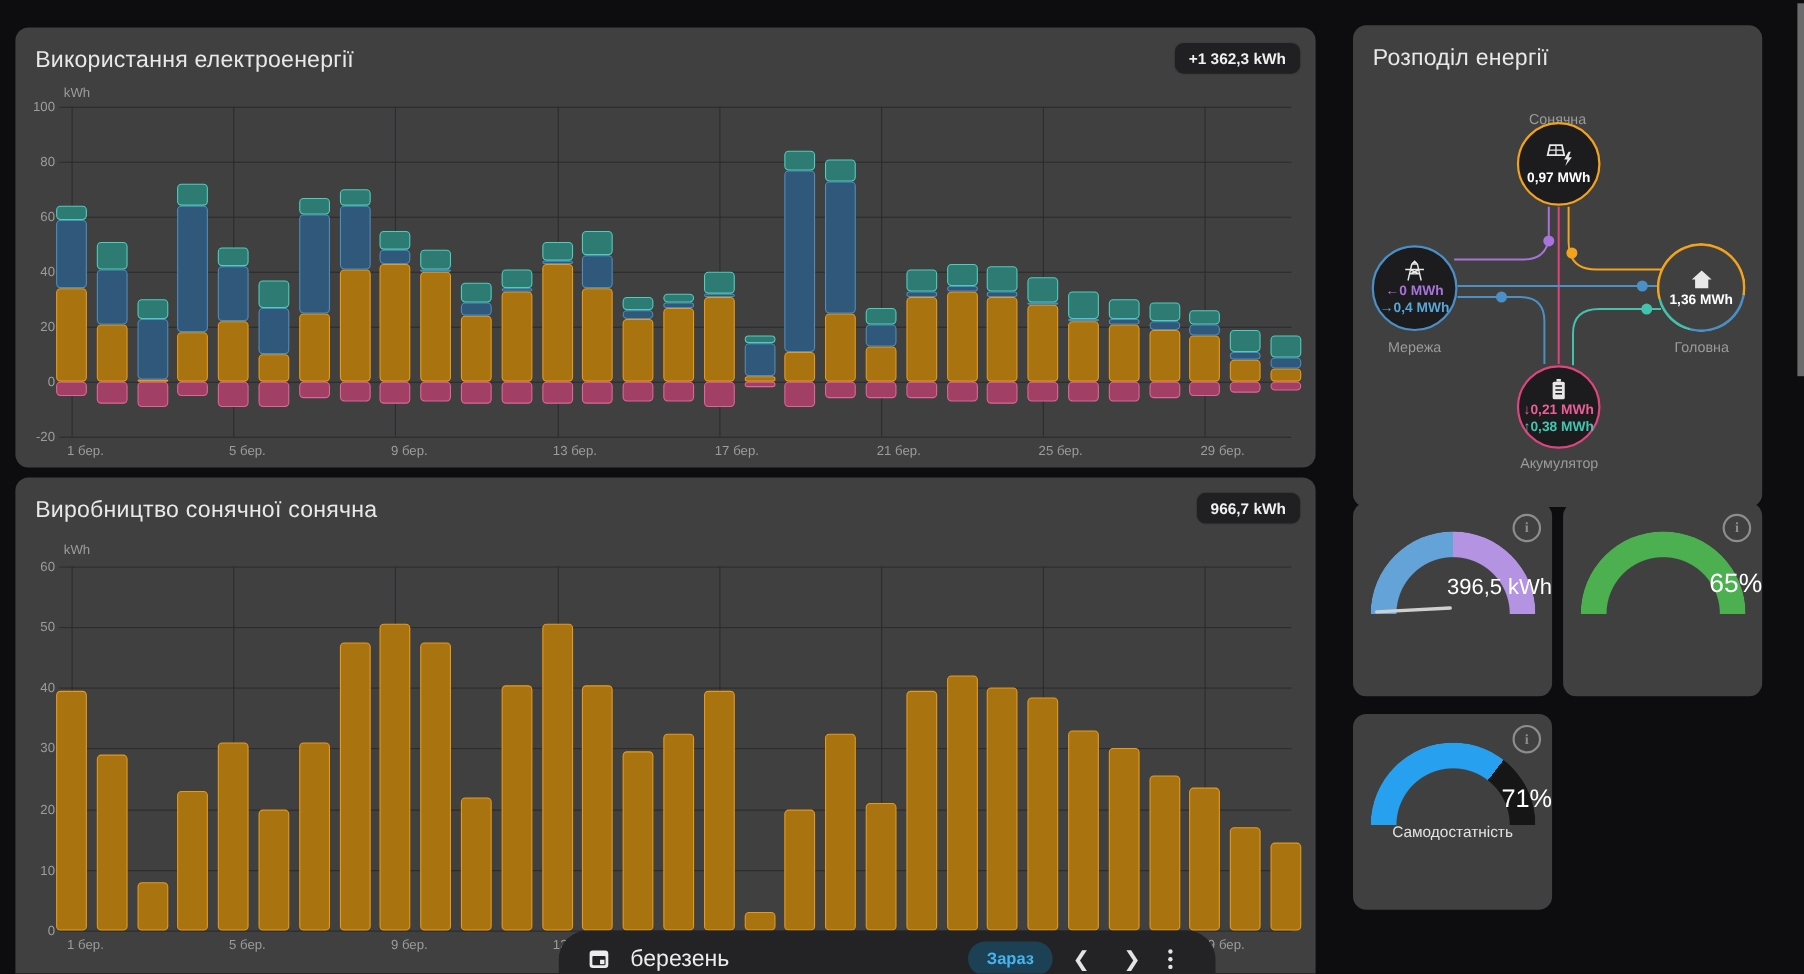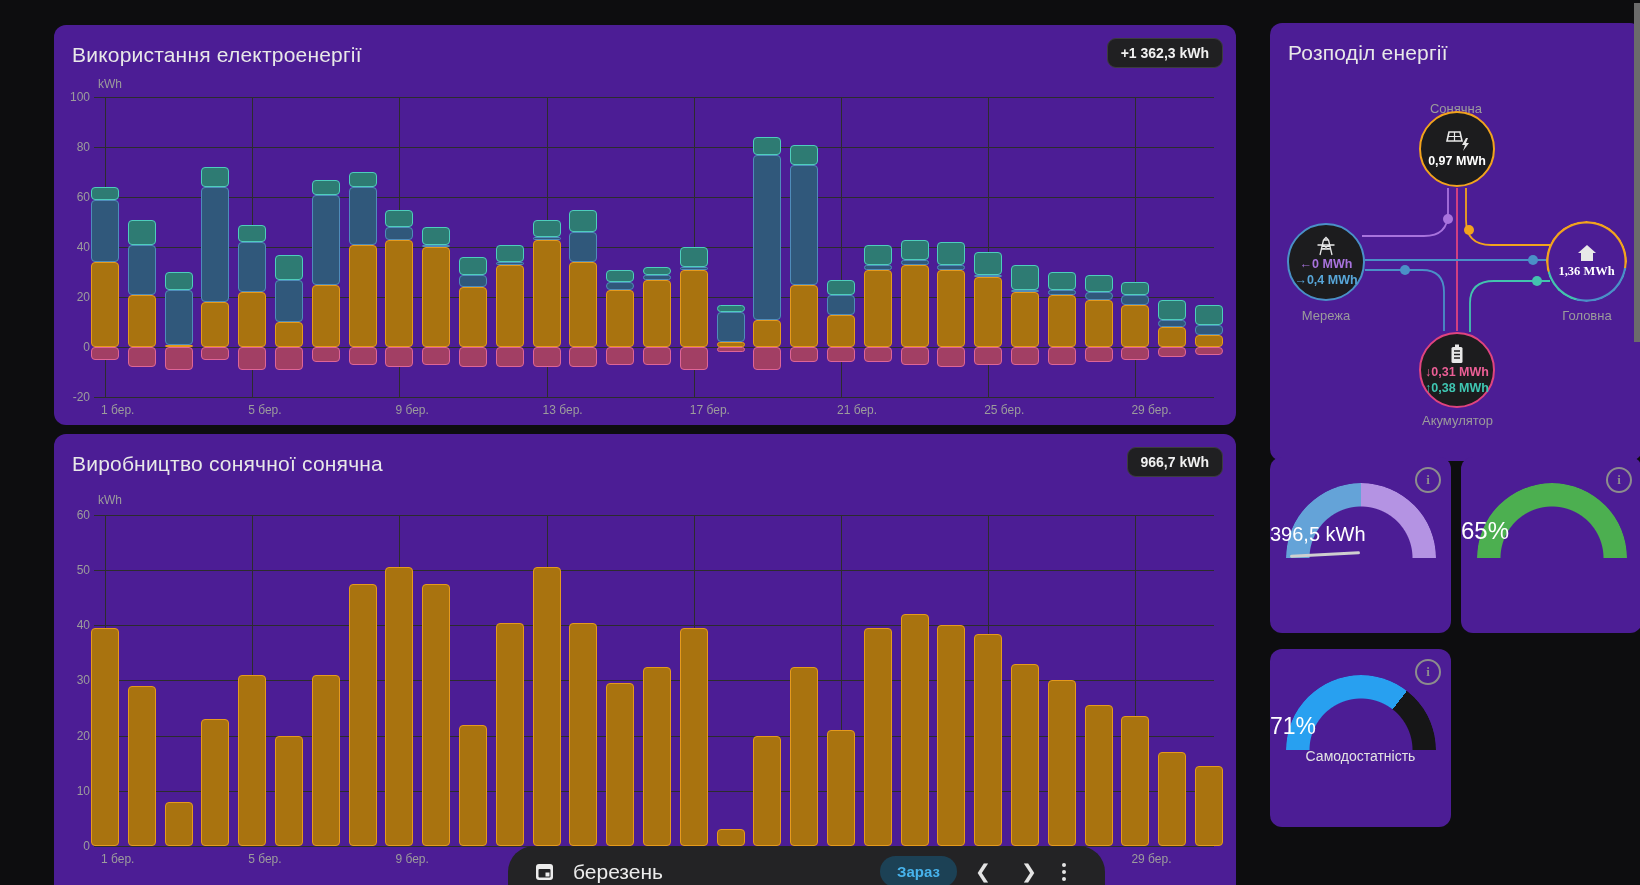--- a/index.html
+++ b/index.html
@@ -1,18 +1,18 @@
 <!DOCTYPE html>
 <html><head>
 <meta charset="utf-8">
 <style>
   html,body{margin:0;padding:0;background:#0d0d0f;width:1640px;height:885px;overflow:hidden;
     font-family:"Liberation Sans", sans-serif;}
   .stage{position:relative;width:1640px;height:885px;background:#0d0d0f;}
-  .card{position:absolute;background:#4c1d95;border-radius:12px;margin-left:40px;}
+  .card{position:absolute;background:#404040;border-radius:12px;}
   .card-title{position:absolute;left:18px;top:18px;font-size:21px;color:#e8e8e8;letter-spacing:.2px;}
   .badge{position:absolute;top:13px;right:13px;border:1px solid #3c3c3e;border-radius:9px;
     padding:6px 13px;font-size:14px;font-weight:bold;color:#f1f1f1;background:#202022;}
   .plot{position:absolute;left:0;top:0;width:100%;height:100%;}
   .gridline-h{position:absolute;height:1px;background:#2c2c2e;}
   .gridline-v{position:absolute;width:1px;background:#2c2c2e;}
   .ytick{position:absolute;font-size:12px;color:#9c9c9c;width:32px;text-align:right;}
   .xtick{position:absolute;font-size:12px;color:#9c9c9c;white-space:nowrap;}
   .unit{position:absolute;font-size:12px;color:#9c9c9c;}
   .bar-seg{position:absolute;border-radius:4px;box-sizing:border-box;}
@@ -21,21 +21,21 @@
     border-radius:50%;background:#1c1c1e;z-index:2;}
   .node-ring{box-sizing:border-box;}
   .node-label{position:absolute;font-size:13px;color:#9b9b9b;white-space:nowrap;}
   .node-value{font-size:12.5px;font-weight:bold;color:#ffffff;margin-top:2px;white-space:nowrap;}
   .node-subvalue{font-size:12.5px;font-weight:bold;white-space:nowrap;line-height:16px;}
   
   .gauge-wrap{position:absolute;left:50%;transform:translateX(-50%);top:26px;width:150px;height:76px;overflow:hidden;}
   .gauge-arc{width:150px;height:150px;border-radius:50%;
     -webkit-mask:radial-gradient(farthest-side,transparent calc(100% - 24px),#000 calc(100% - 23px));
             mask:radial-gradient(farthest-side,transparent calc(100% - 24px),#000 calc(100% - 23px));}
-  .gauge-value{position:absolute;width:100%;text-align:left;top:72px;font-size:21px;color:#ffffff;z-index:2;}
+  .gauge-value{position:absolute;width:100%;text-align:right;top:72px;font-size:21px;color:#ffffff;z-index:2;}
   .gauge-label{position:absolute;width:100%;text-align:center;top:100px;font-size:14px;color:#e3e3e3;line-height:19px;z-index:2;}
   .info-icon{position:absolute;top:10px;right:10px;width:22px;height:22px;border:2px solid #8d8d8d;border-radius:50%;
     color:#8d8d8d;font-size:13px;font-weight:bold;display:flex;align-items:center;justify-content:center;
     font-family:"Liberation Serif",serif;}
   .needle{position:absolute;left:4px;top:70px;width:70px;height:3px;background:#cfcfcf;border-radius:2px;
     transform:rotate(-3deg);z-index:1;}
   
   .datebar{position:absolute;left:508px;top:846px;width:597px;height:60px;background:#232325;
     border-radius:26px 26px 0 0;display:flex;align-items:flex-start;padding:0 26px;box-sizing:border-box;z-index:10;}
   .datebar-inner{display:flex;align-items:center;width:100%;margin-top:10px;}
@@ -317,35 +317,35 @@
       </svg>
       <div class="node-subvalue" style="color:#a873dd;">←0 MWh</div>
       <div class="node-subvalue" style="color:#58a6d8;">→0,4 MWh</div>
     </div>
     <div class="node-label" style="left:17px;width:78px;text-align:center;top:285px;">Мережа</div>
 
     <div style="position:absolute;left:276px;top:198px;width:81px;height:81px;border-radius:50%;
          background:conic-gradient(#f2a31d 0deg 100deg,#4a90c7 100deg 195deg,#43c3ae 195deg 255deg,#f2a31d 255deg 360deg);
          -webkit-mask:radial-gradient(farthest-side,transparent calc(100% - 3px),#000 calc(100% - 2px));
          mask:radial-gradient(farthest-side,transparent calc(100% - 3px),#000 calc(100% - 2px));"></div>
-    <div class="node" style="left:279px;top:201px;width:75px;height:75px;background:transparent;font-family:Liberation Serif, serif;">
+    <div class="node" style="left:279px;top:201px;width:75px;height:75px;background:transparent;">
       <svg width="20" height="18" viewBox="0 0 20 18">
         <path d="M10 1 L1 9 L4 9 L4 17 L16 17 L16 9 L19 9 Z" fill="#e8e8e8"></path>
       </svg>
       <div class="node-value">1,36 MWh</div>
     </div>
     <div class="node-label" style="left:277px;width:80px;text-align:center;top:285px;">Головна</div>
 
     <div class="node node-ring" style="left:149px;top:309px;width:76px;height:76px;border:2px solid #e0447f;">
       <svg width="14" height="20" viewBox="0 0 14 20">
         <rect x="5" y="0.5" width="4" height="2.5" fill="#e8e8e8"></rect>
         <rect x="1.5" y="3" width="11" height="16" rx="1.5" fill="#e8e8e8"></rect>
         <path d="M4 7 L10 7 M4 10.5 L10 10.5 M4 14 L10 14" stroke="#1c1c1e" stroke-width="1.4"></path>
       </svg>
-      <div class="node-subvalue" style="color:#ec5f96;">↓0,31 MWh</div>
+      <div class="node-subvalue" style="color:#ec5f96;">↓0,21 MWh</div>
       <div class="node-subvalue" style="color:#3fc6b2;">↑0,38 MWh</div>
     </div>
     <div class="node-label" style="left:110px;width:155px;text-align:center;top:390px;">Акумулятор</div>
   </div>
 
   <div class="card" style="left:1230px;top:457px;width:181px;height:176px;">
     <div class="info-icon">i</div>
     <div class="gauge-wrap">
       <div class="gauge-arc" style="background:conic-gradient(from 0deg,#b493e3 0deg 90deg,transparent 90deg 270deg,#64a3d8 270deg 360deg);"></div>
       <div class="needle"></div>

